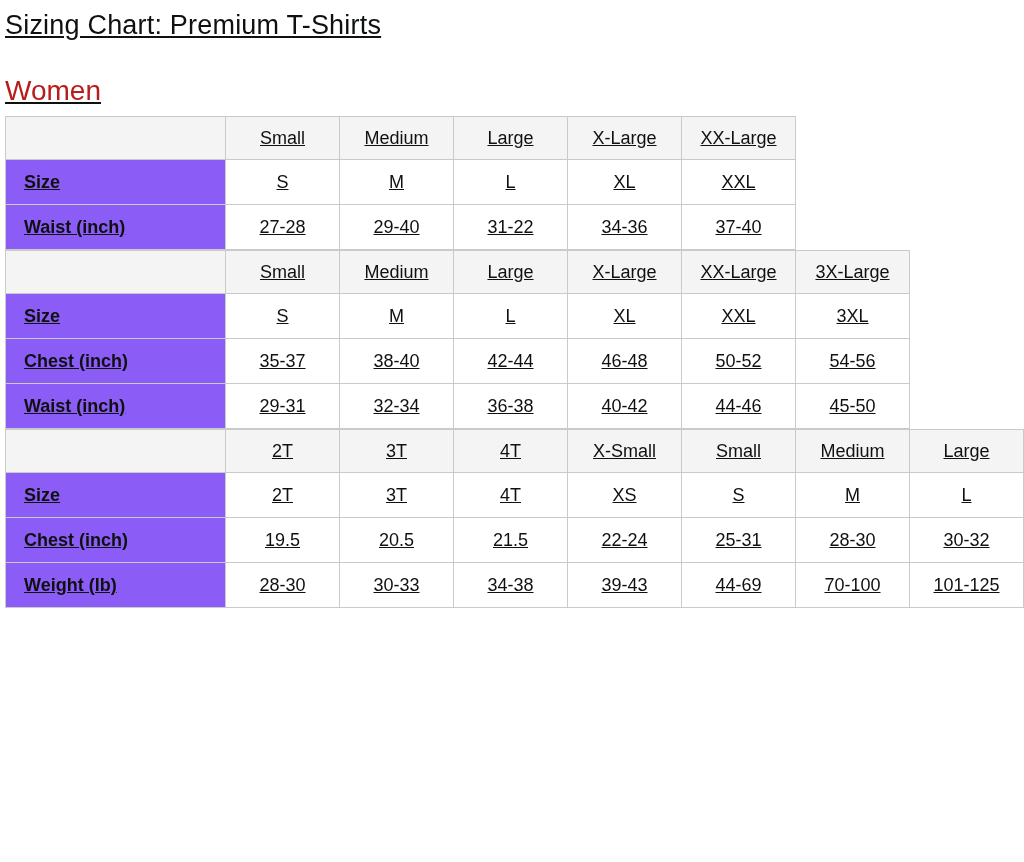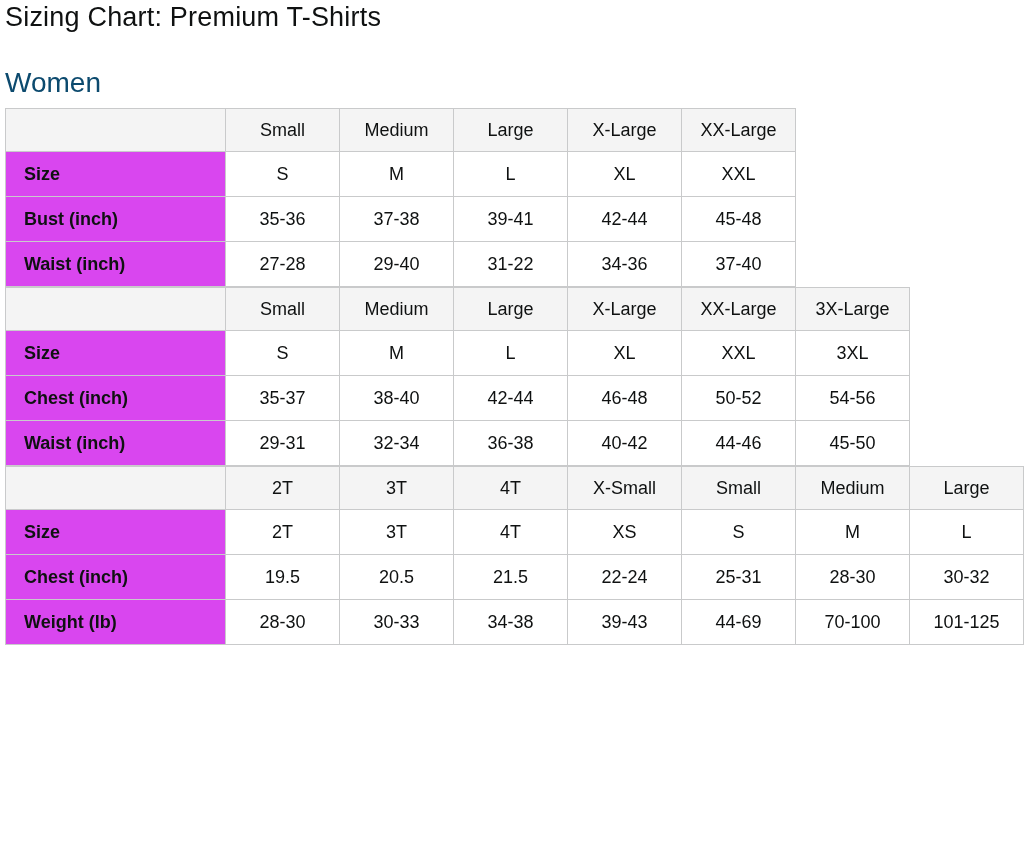--- a/index.html
+++ b/index.html
@@ -6,39 +6,40 @@
   html, body {
     margin: 0;
     padding: 0;
     background: #ffffff;
     font-family: "Liberation Sans", "DejaVu Sans", sans-serif;
     color: #0f1111;
   }
   .page {
     width: 1024px;
     height: 828px;
-    padding: 2px 0 0 5px;
+    padding: 10px 0 0 5px;
     overflow: hidden;
+    text-decoration: underline;
   }
   .page-title {
     font-size: 27px;
     font-weight: 500;
     margin: 0;
     line-height: 30px;
     letter-spacing: 0.2px;
     color: #0f1111;
   }
   .size-section { margin: 0; }
   .section-heading {
     font-size: 28px;
     font-weight: 400;
     margin: 0 0 9px 0;
     padding-top: 35px;
     line-height: 32px;
-    color: #0c4a6e;
+    color: #b91c1c;
   }
   .section-youth .section-heading,
   .section-men .section-heading { padding-top: 45px; }
   table.sizing-table {
     border-collapse: collapse;
     table-layout: fixed;
   }
   table.sizing-table th,
   table.sizing-table td {
     border: 1px solid #c9cacb;
@@ -49,21 +50,21 @@
     height: 45px;
     padding: 0 6px;
     white-space: nowrap;
     overflow: hidden;
   }
   table.sizing-table thead th {
     background: #f4f4f4;
     height: 43px;
   }
   table.sizing-table td.row-label {
-    background: #d946ef;
+    background: #8b5cf6;
     font-weight: 700;
     text-align: left;
     padding-left: 18px;
   }
   col.label-col { width: 220px; }
   col.data-col  { width: 114px; }
 </style>
 </head>
 <body>
 
@@ -92,28 +93,20 @@
             </tr>
       </thead>
       <tbody>
             <tr>
               <td class="row-label">Size</td>
               <td>S</td>
               <td>M</td>
               <td>L</td>
               <td>XL</td>
               <td>XXL</td>
-            </tr>
-            <tr>
-              <td class="row-label">Bust (inch)</td>
-              <td>35-36</td>
-              <td>37-38</td>
-              <td>39-41</td>
-              <td>42-44</td>
-              <td>45-48</td>
             </tr>
             <tr>
               <td class="row-label">Waist (inch)</td>
               <td>27-28</td>
               <td>29-40</td>
               <td>31-22</td>
               <td>34-36</td>
               <td>37-40</td>
             </tr>
           </tbody>

